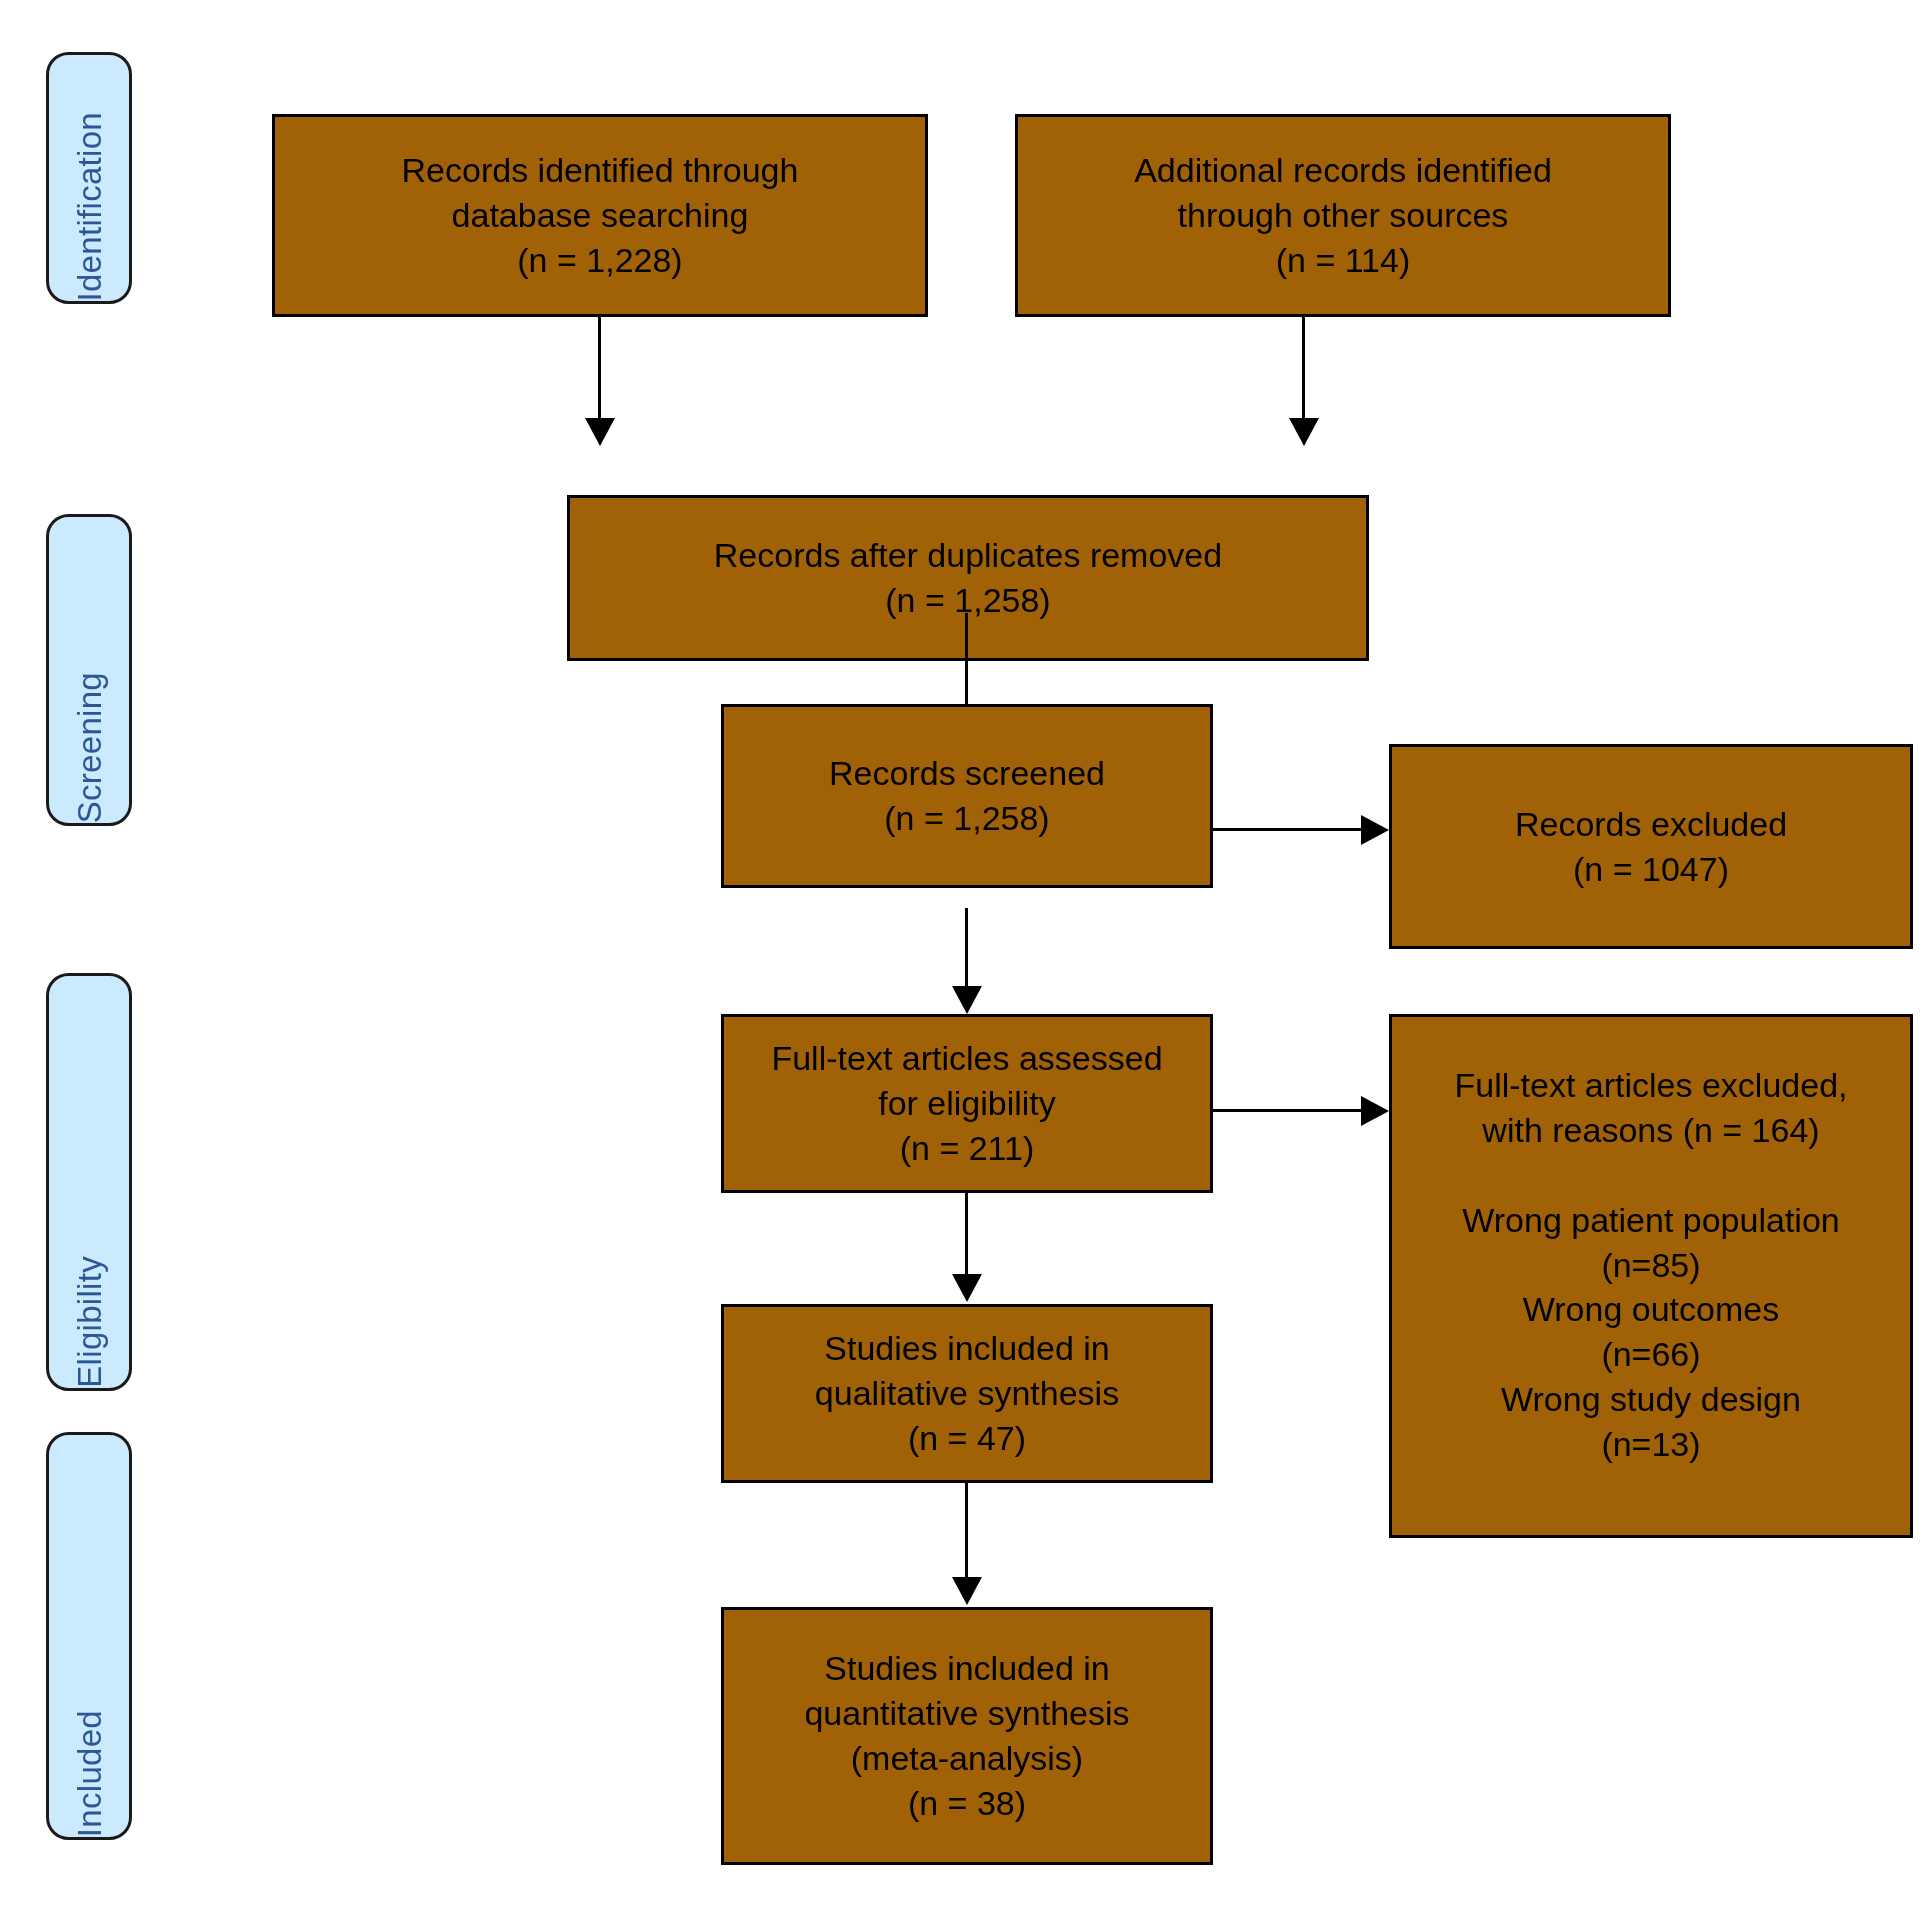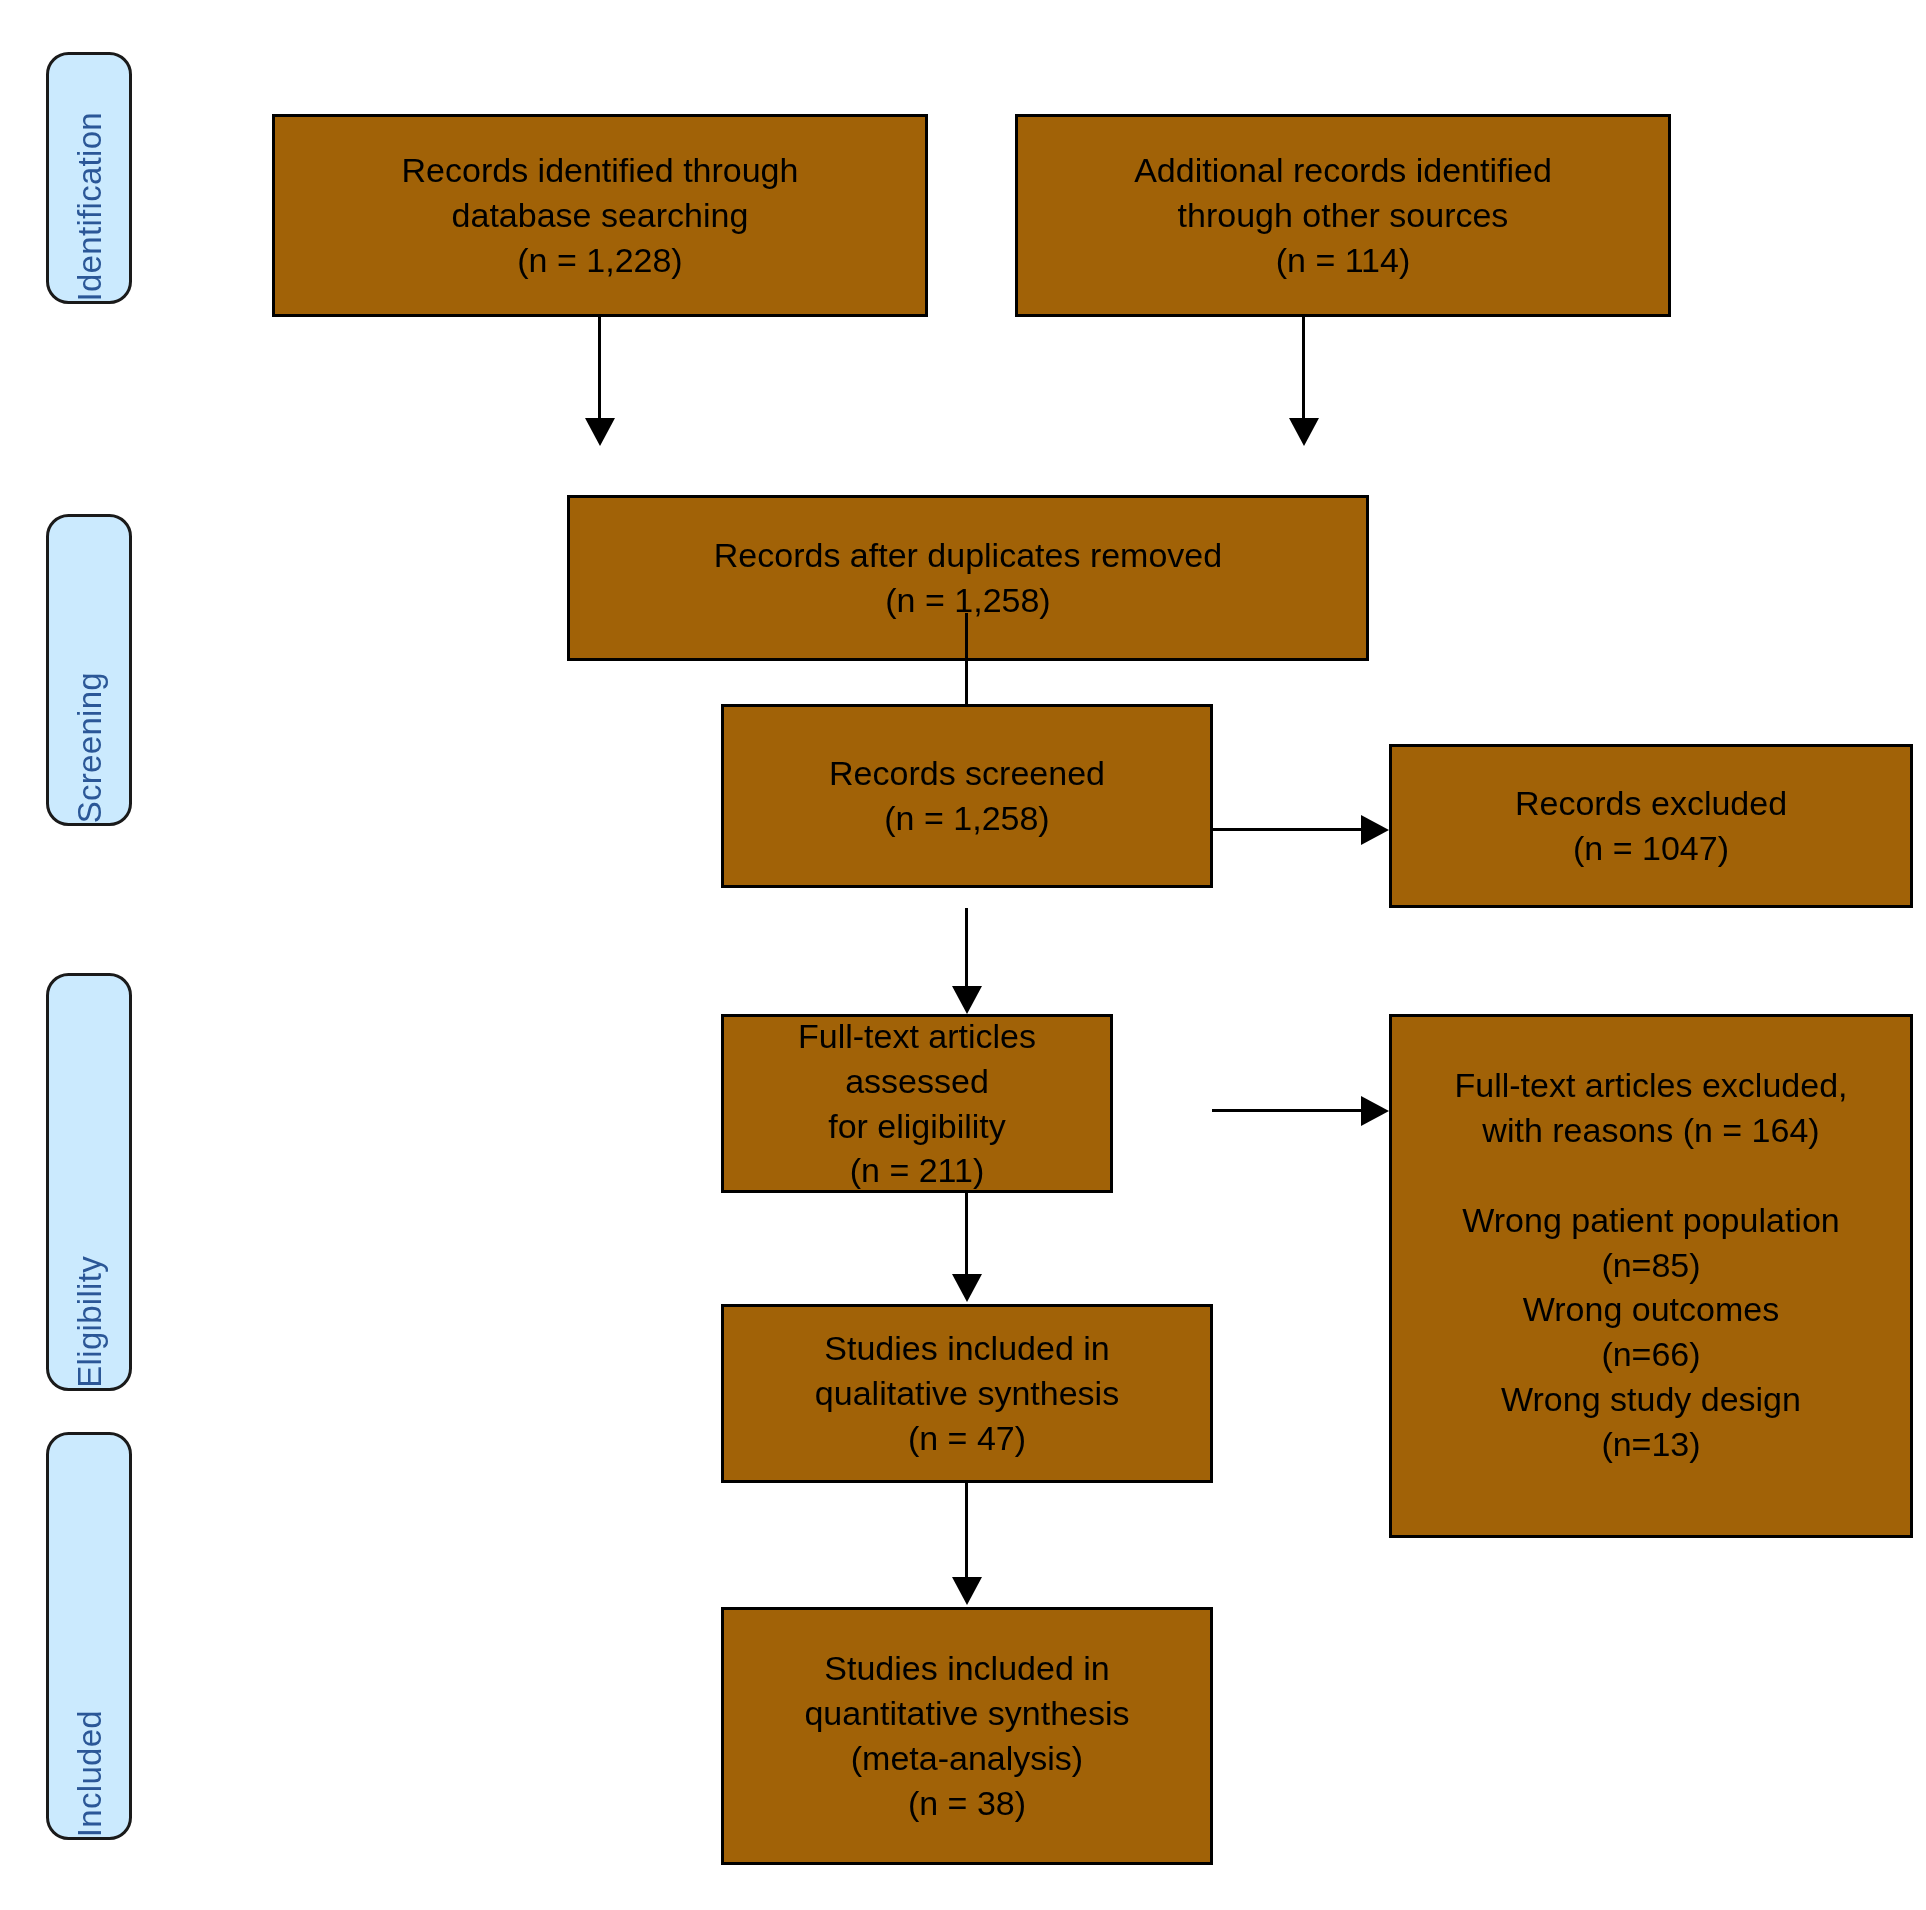--- a/index.html
+++ b/index.html
@@ -141,32 +141,32 @@
   </div>
 
   <div class="conn-v" style="left:965px; top:613px; height:103px;"></div>
   <div class="arrow-down" style="left:952px; top:715px;"></div>
 
   <div class="flow-box" style="left:721px; top:704px; width:492px; height:184px;">
     <span class="box-text">Records screened
 (n = 1,258)</span>
   </div>
 
-  <div class="flow-box" style="left:1389px; top:744px; width:524px; height:164px;">
+  <div class="flow-box" style="left:1389px; top:744px; width:524px; height:205px;">
     <span class="box-text">Records excluded
 (n = 1047)</span>
   </div>
 
   <div class="conn-h" style="left:1212px; top:828px; width:152px;"></div>
   <div class="arrow-right" style="left:1361px; top:815px;"></div>
 
   <div class="conn-v" style="left:965px; top:908px; height:80px;"></div>
   <div class="arrow-down" style="left:952px; top:986px;"></div>
 
-  <div class="flow-box" style="left:721px; top:1014px; width:392px; height:179px;">
+  <div class="flow-box" style="left:721px; top:1014px; width:492px; height:179px;">
     <span class="box-text">Full-text articles assessed
 for eligibility
 (n = 211)</span>
   </div>
 
   <div class="flow-box top-aligned" style="left:1389px; top:1014px; width:524px; height:524px;">
     <span class="box-text">Full-text articles excluded,
 with reasons (n = 164)
 
 Wrong patient population

